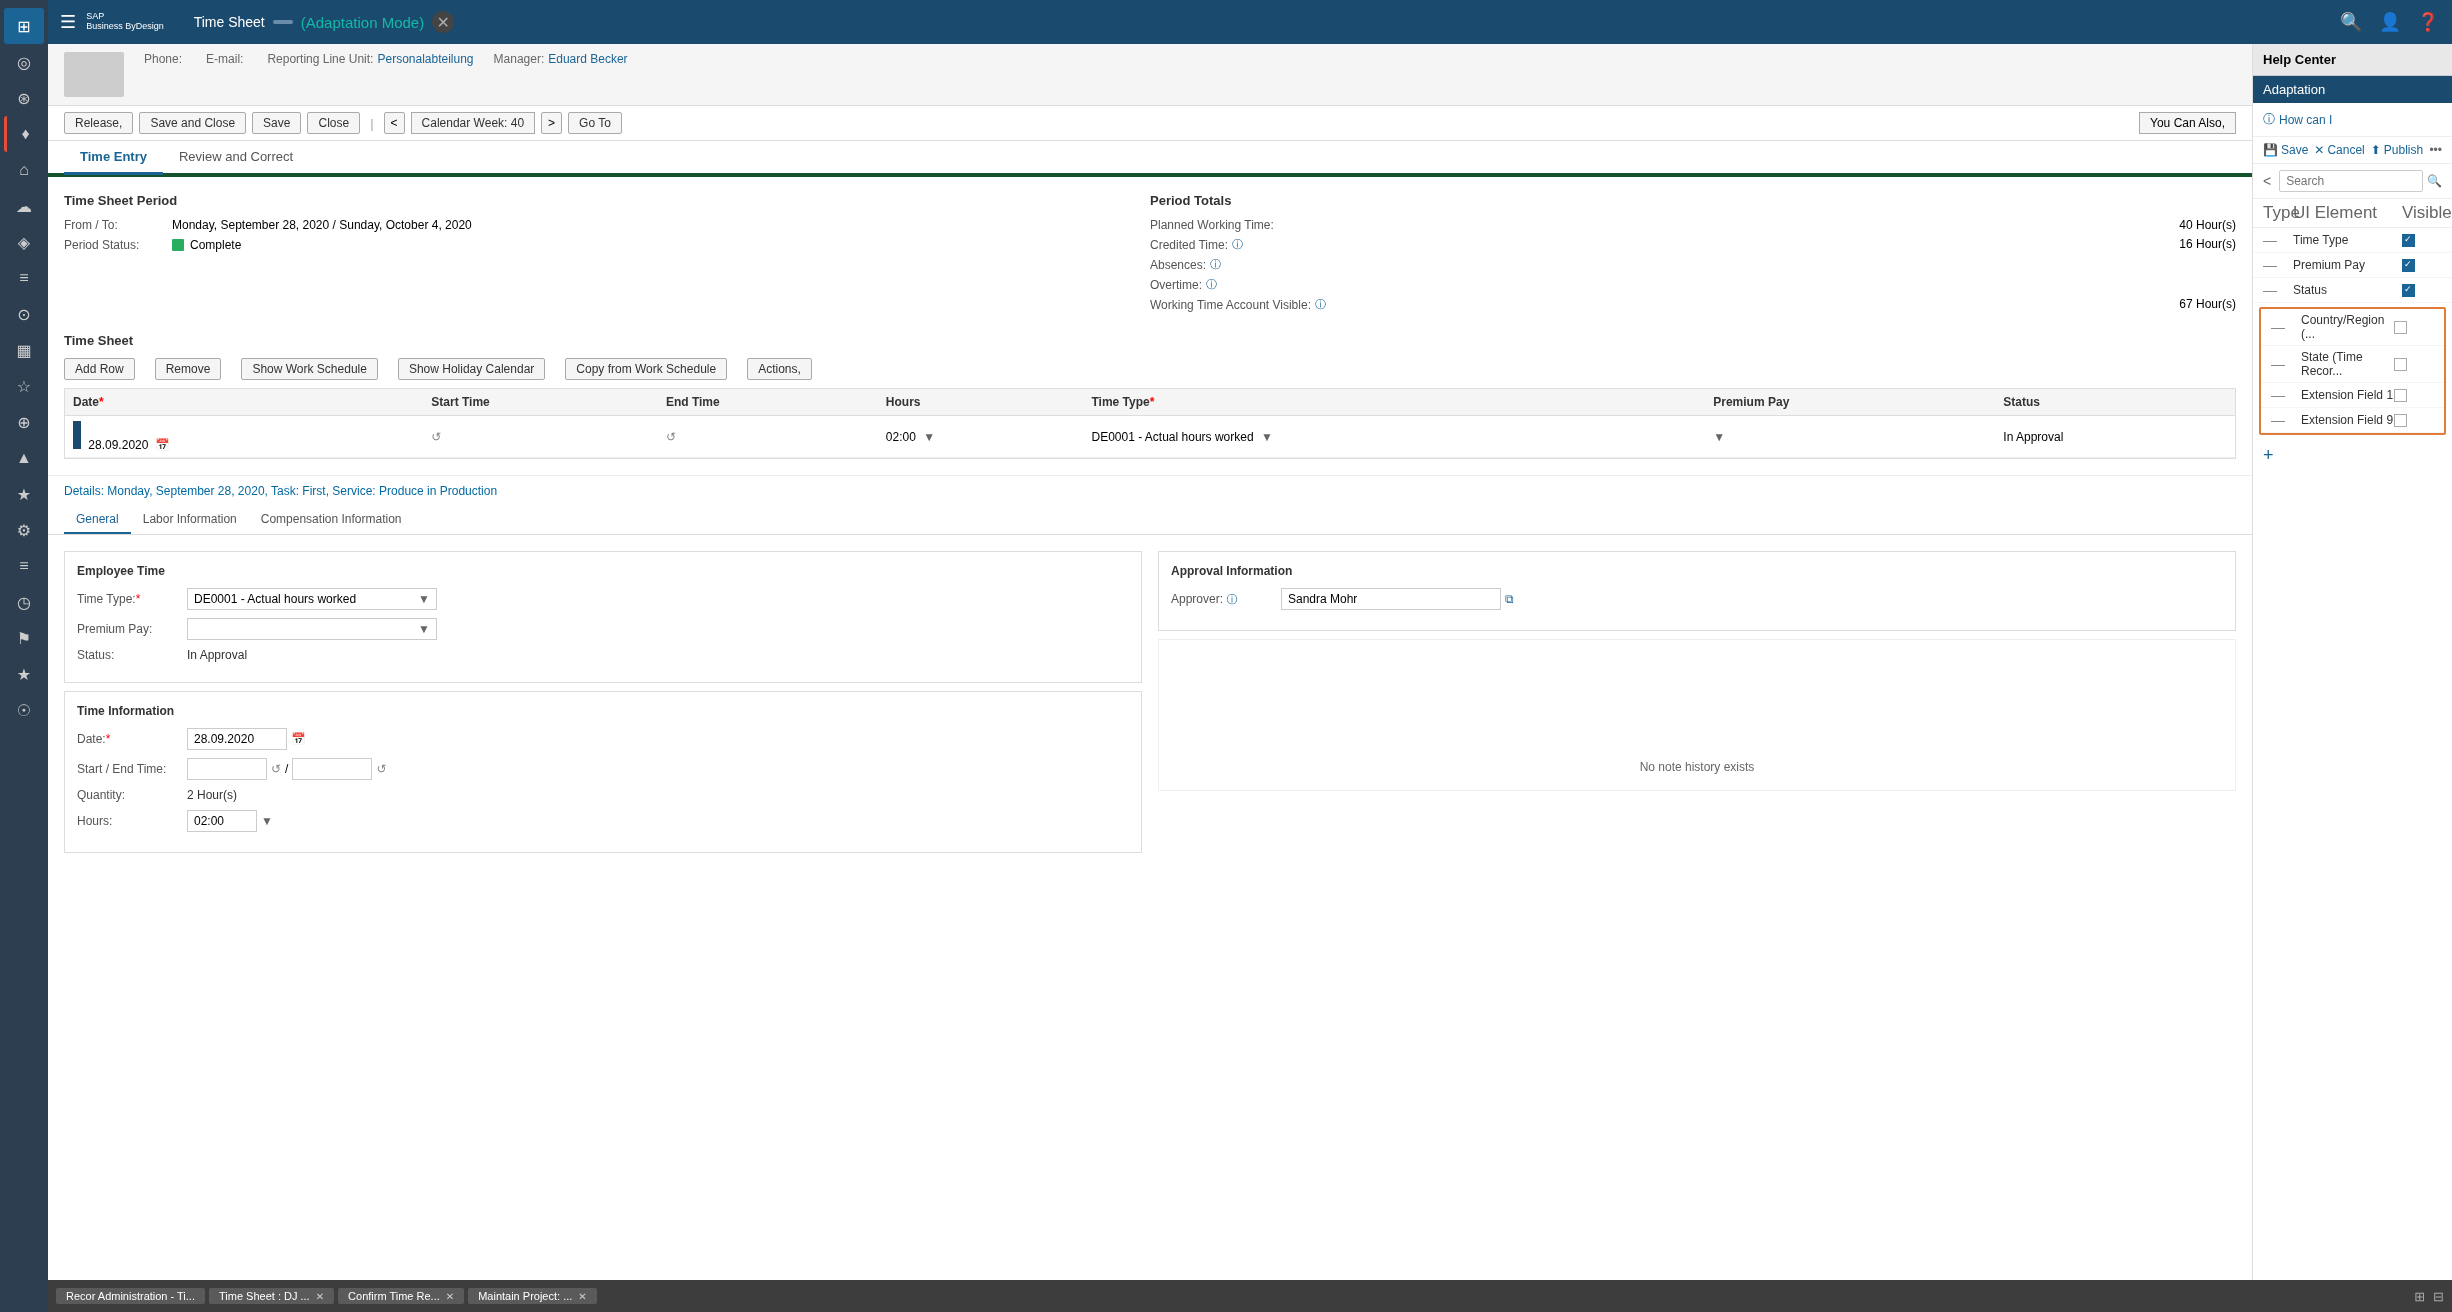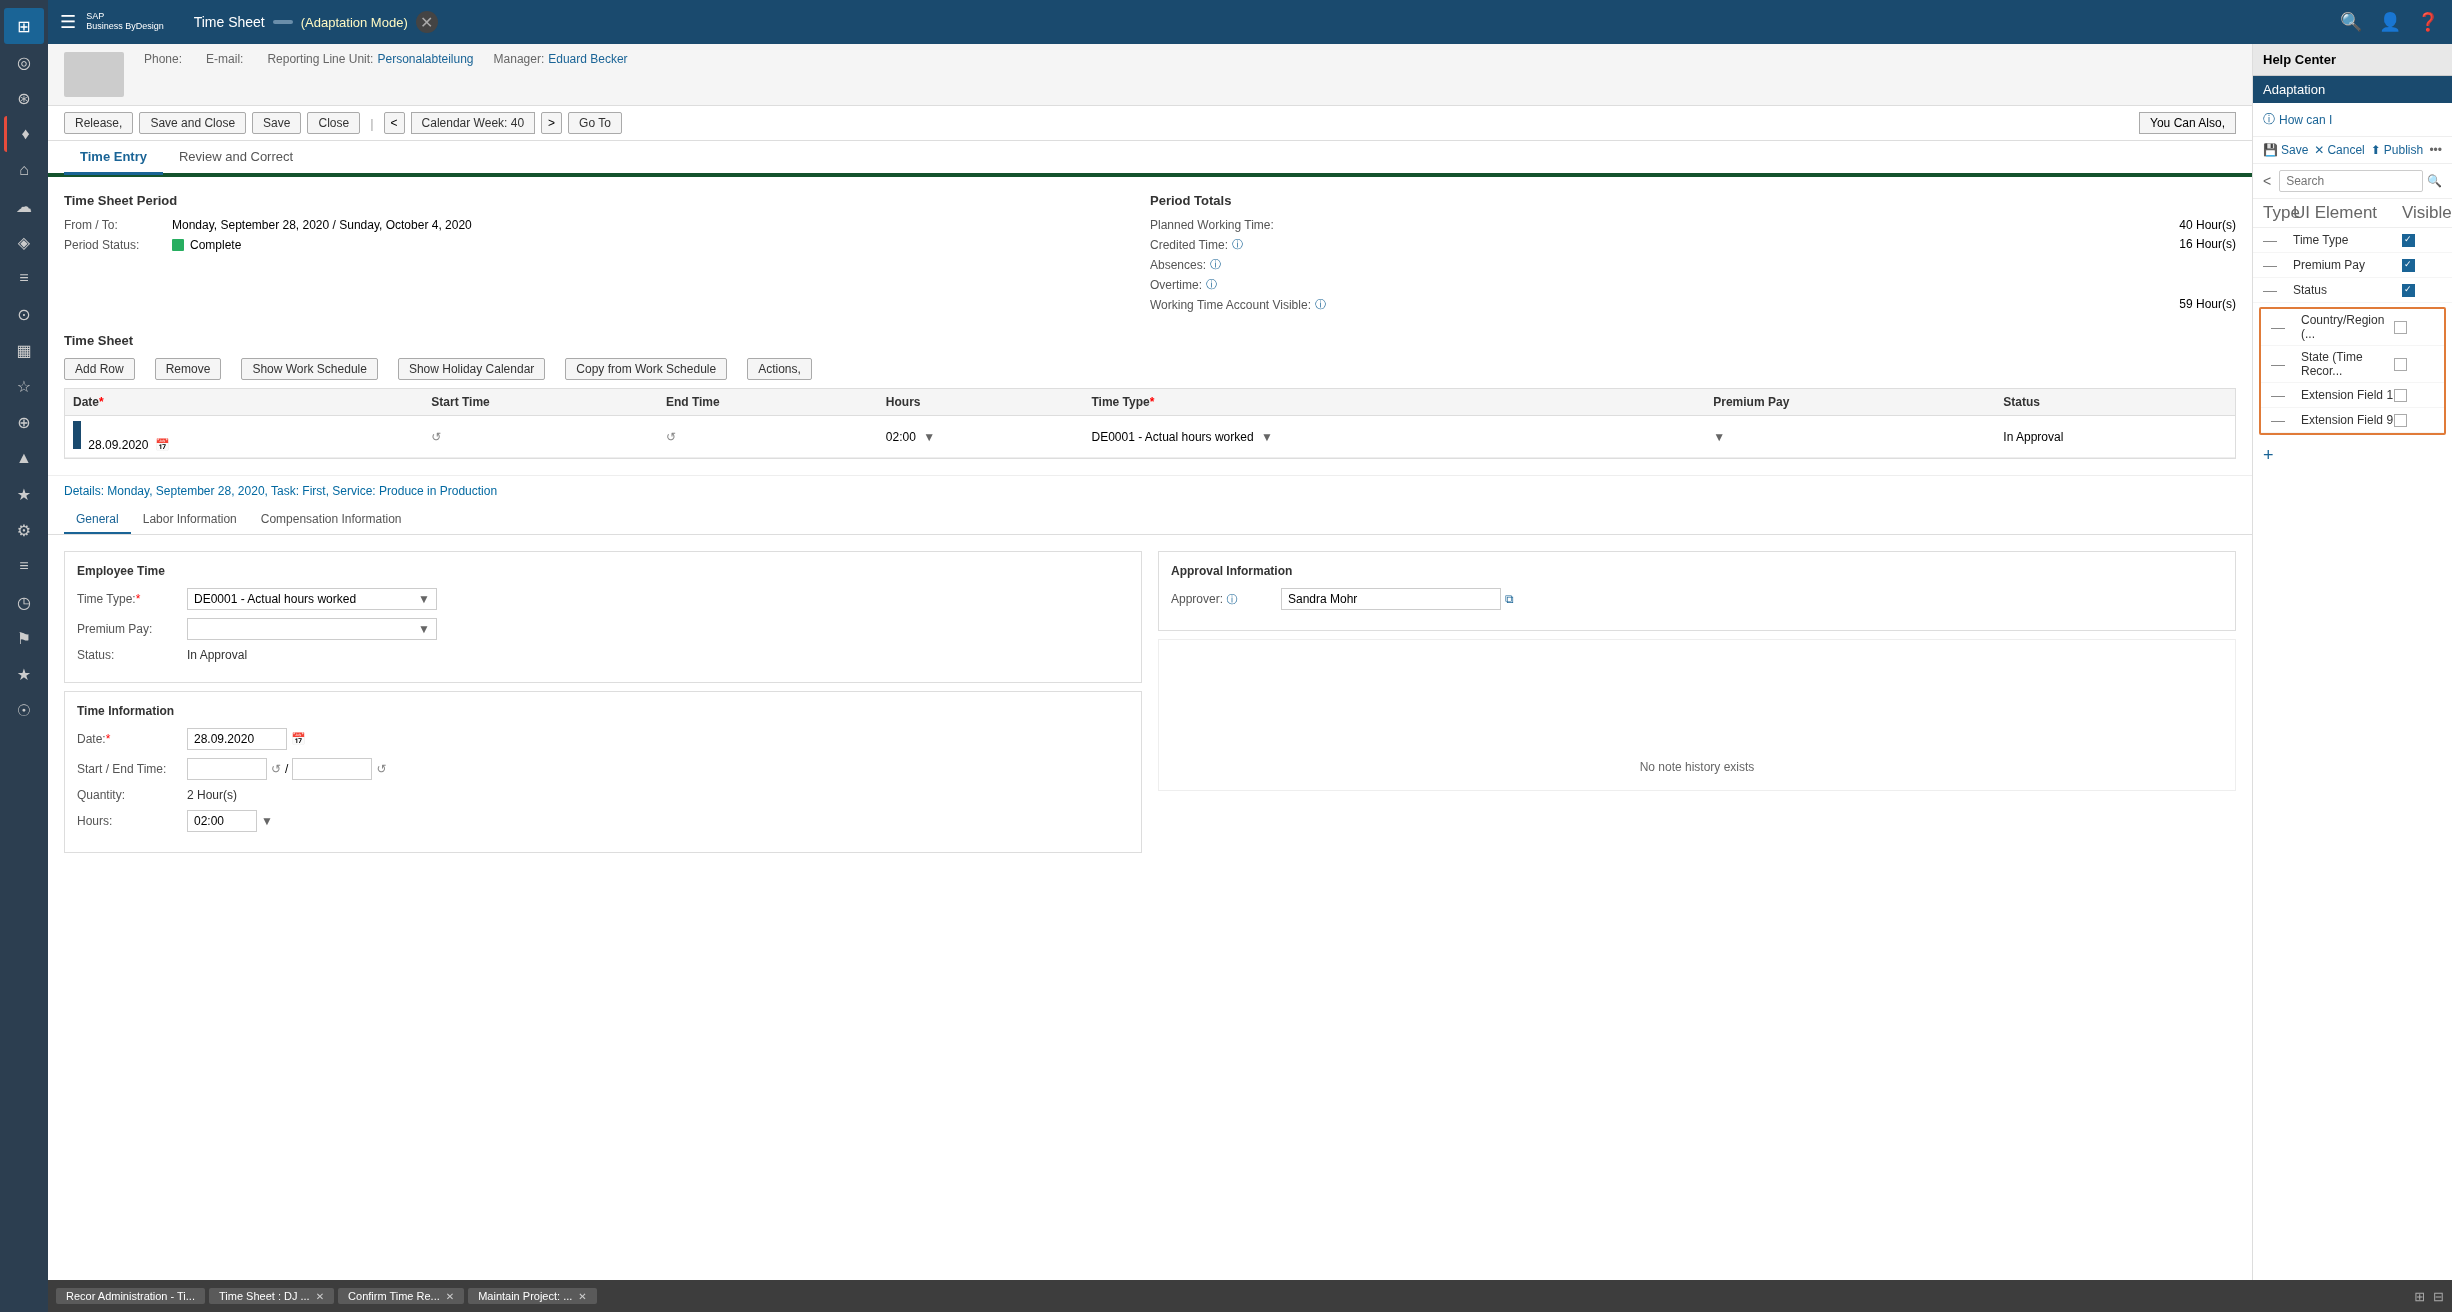--- a/index.html
+++ b/index.html
@@ -15,21 +15,21 @@
     .main-area { flex: 1; display: flex; flex-direction: column; overflow: hidden; }
 
     
     .top-bar { background: #1a4a6e; height: 44px; display: flex; align-items: center; justify-content: space-between; padding: 0 12px; flex-shrink: 0; }
     .top-bar-left { display: flex; align-items: center; gap: 10px; }
     .hamburger { color: white; font-size: 18px; cursor: pointer; }
     .sap-logo { color: white; font-weight: bold; font-size: 14px; line-height: 1.1; }
     .sap-logo span { display: block; font-size: 9px; font-weight: normal; }
     .top-bar-title { color: white; font-size: 14px; margin-left: 20px; display: flex; align-items: center; gap: 8px; }
     .title-badge { background: #6a8eaa; padding: 2px 10px; border-radius: 3px; font-size: 12px; color: white; }
-    .adaptation-mode { color: #fef9c3; font-size: 13px; }
+    .adaptation-mode { color: #14b8a6; font-size: 15px; }
     .close-x { color: #aaa; font-size: 16px; cursor: pointer; background: #444; border-radius: 50%; width: 22px; height: 22px; display: flex; align-items: center; justify-content: center; }
     .top-bar-right { display: flex; align-items: center; gap: 16px; }
     .top-icon { color: white; font-size: 18px; cursor: pointer; }
 
     
     .content-area { display: flex; flex: 1; overflow: hidden; }
     .main-content { flex: 1; overflow-y: auto; background: white; }
 
     
     .help-panel { width: 200px; background: white; border-left: 1px solid #ddd; flex-shrink: 0; display: flex; flex-direction: column; font-size: 12px; }
@@ -269,21 +269,21 @@
                   <span>Overtime:</span>
                   <span class="info-icon">ⓘ</span>
                 </span>
                 <span class="total-value"></span>
               </div>
               <div class="total-row">
                 <span class="total-label">
                   <span>Working Time Account Visible:</span>
                   <span class="info-icon">ⓘ</span>
                 </span>
-                <span class="total-value">59 Hour(s)</span>
+                <span class="total-value">67 Hour(s)</span>
               </div>
             </div>
           </div>
         </div>
 
         <div class="sheet-section">
           <div class="section-title">Time Sheet</div>
           <div class="sheet-toolbar">
             <button class="btn">Add Row</button>
             <button class="btn">Remove</button>

